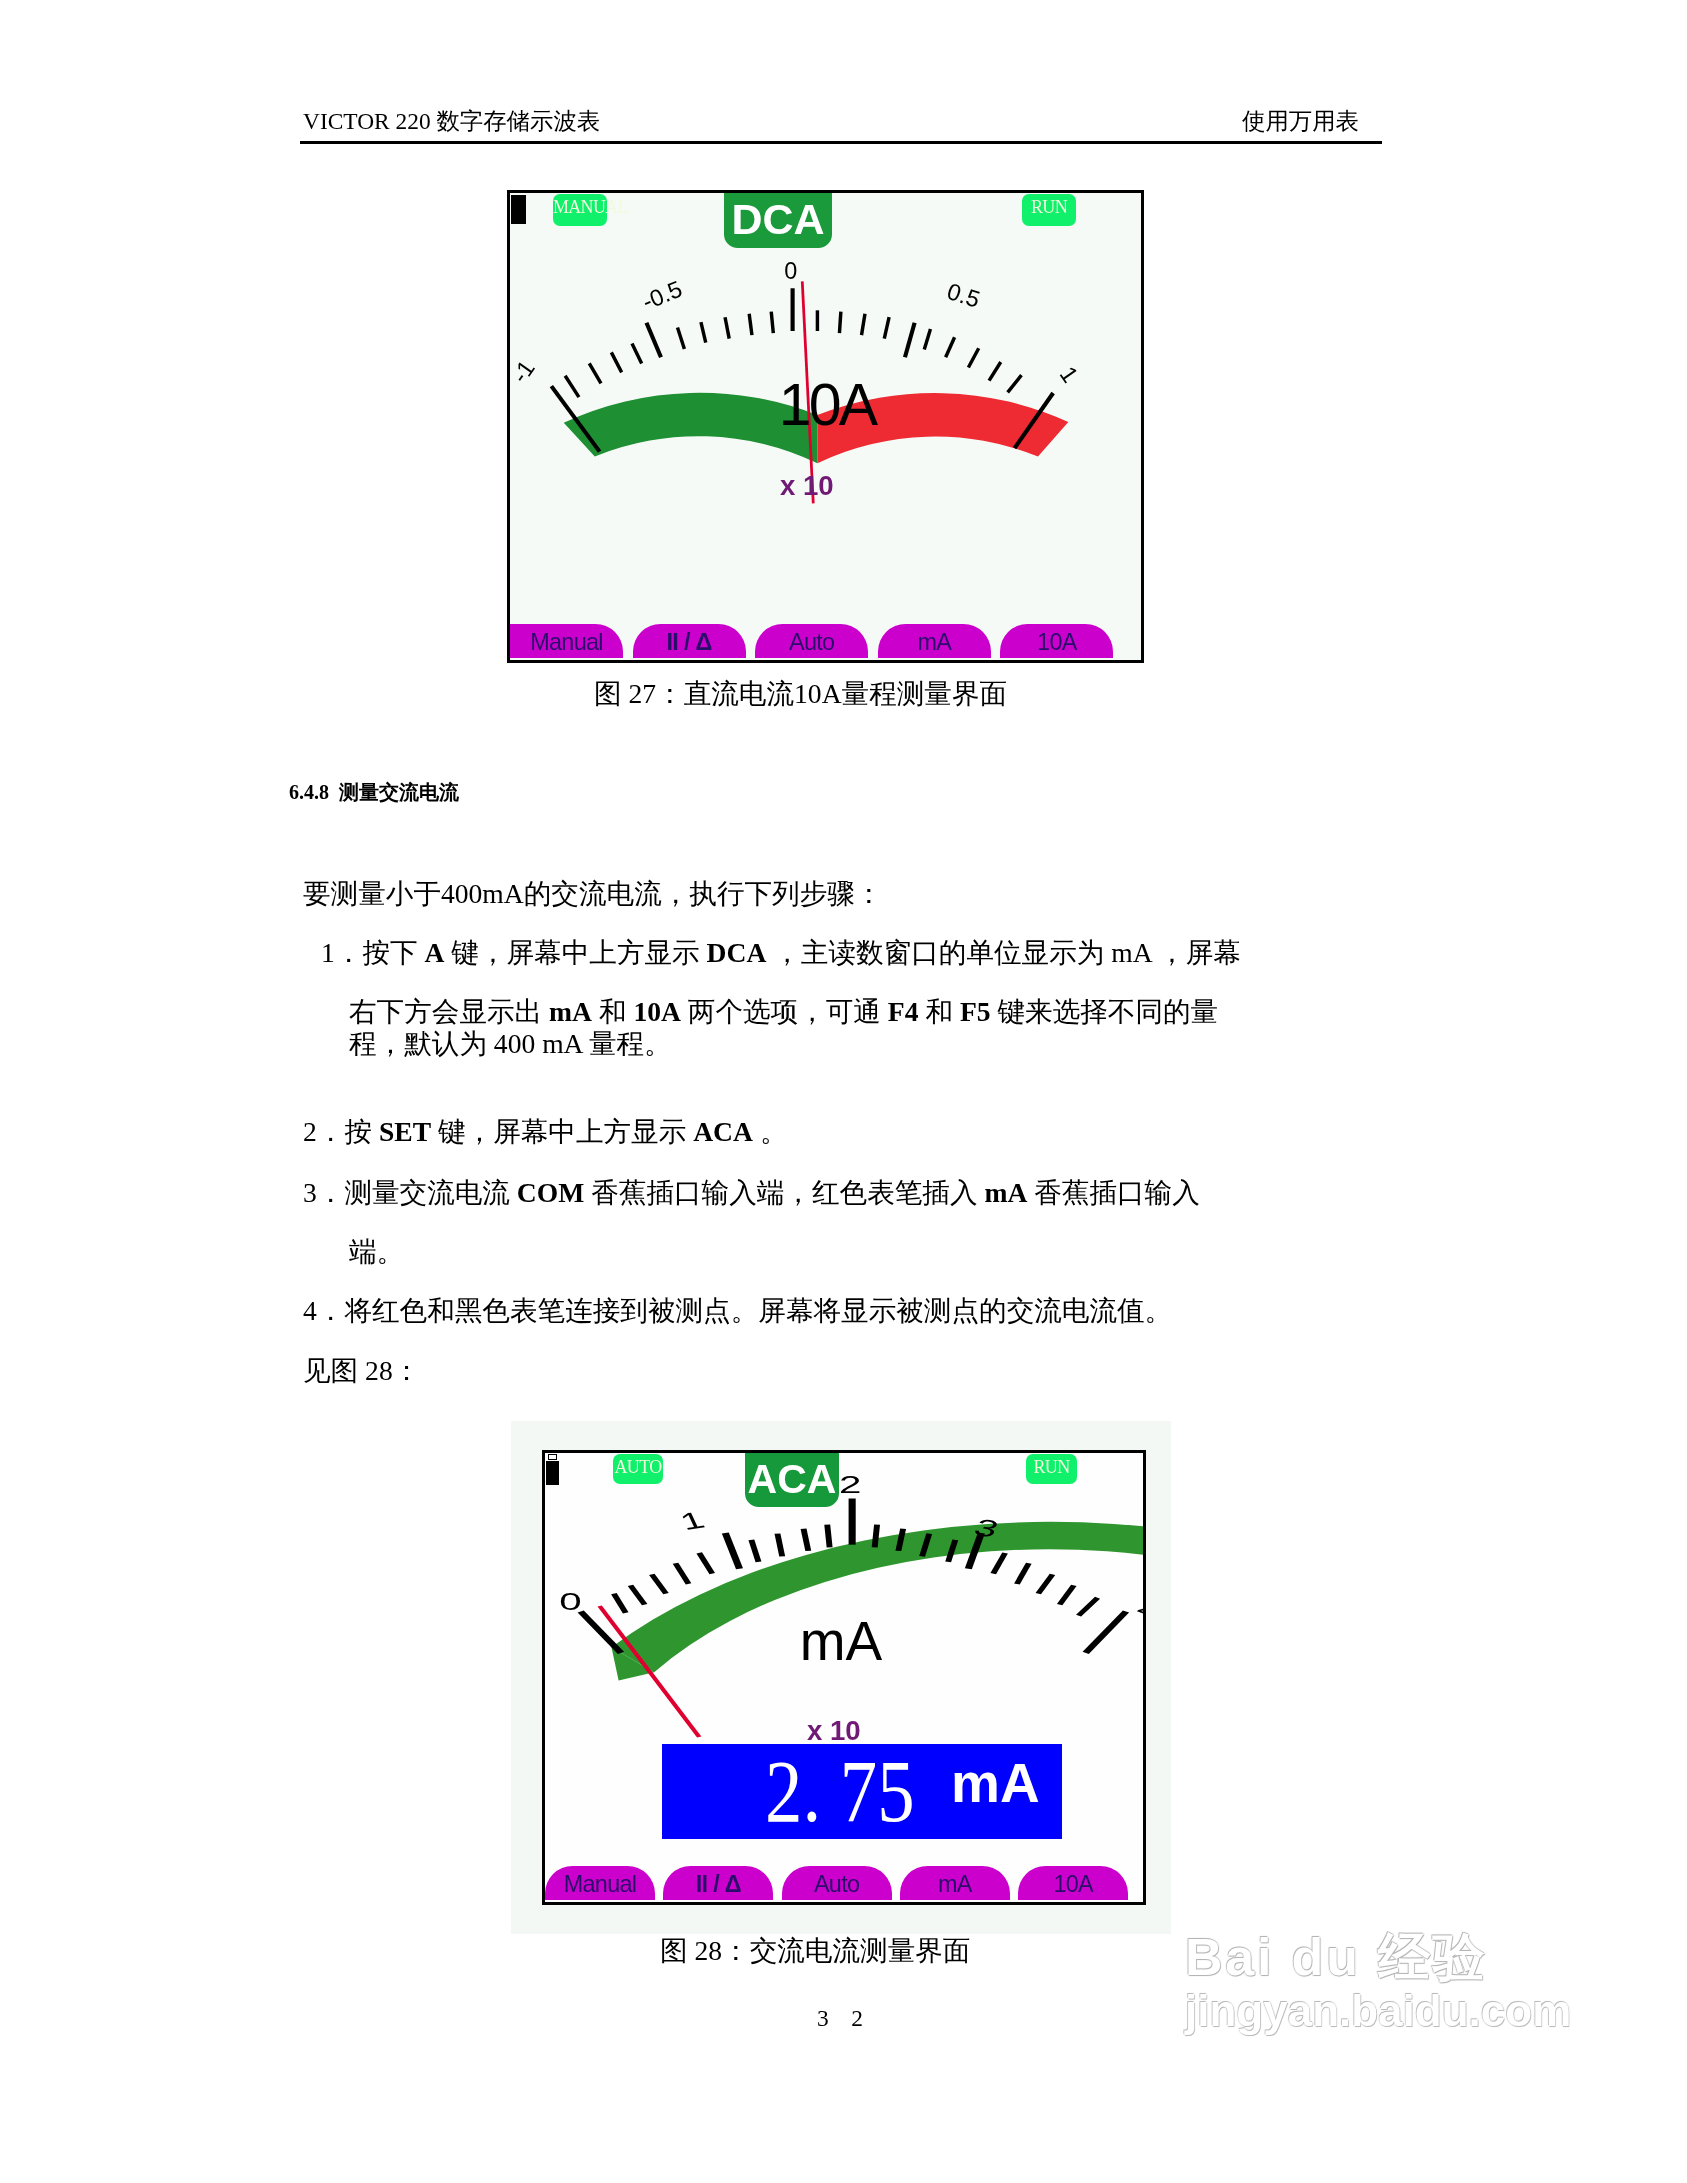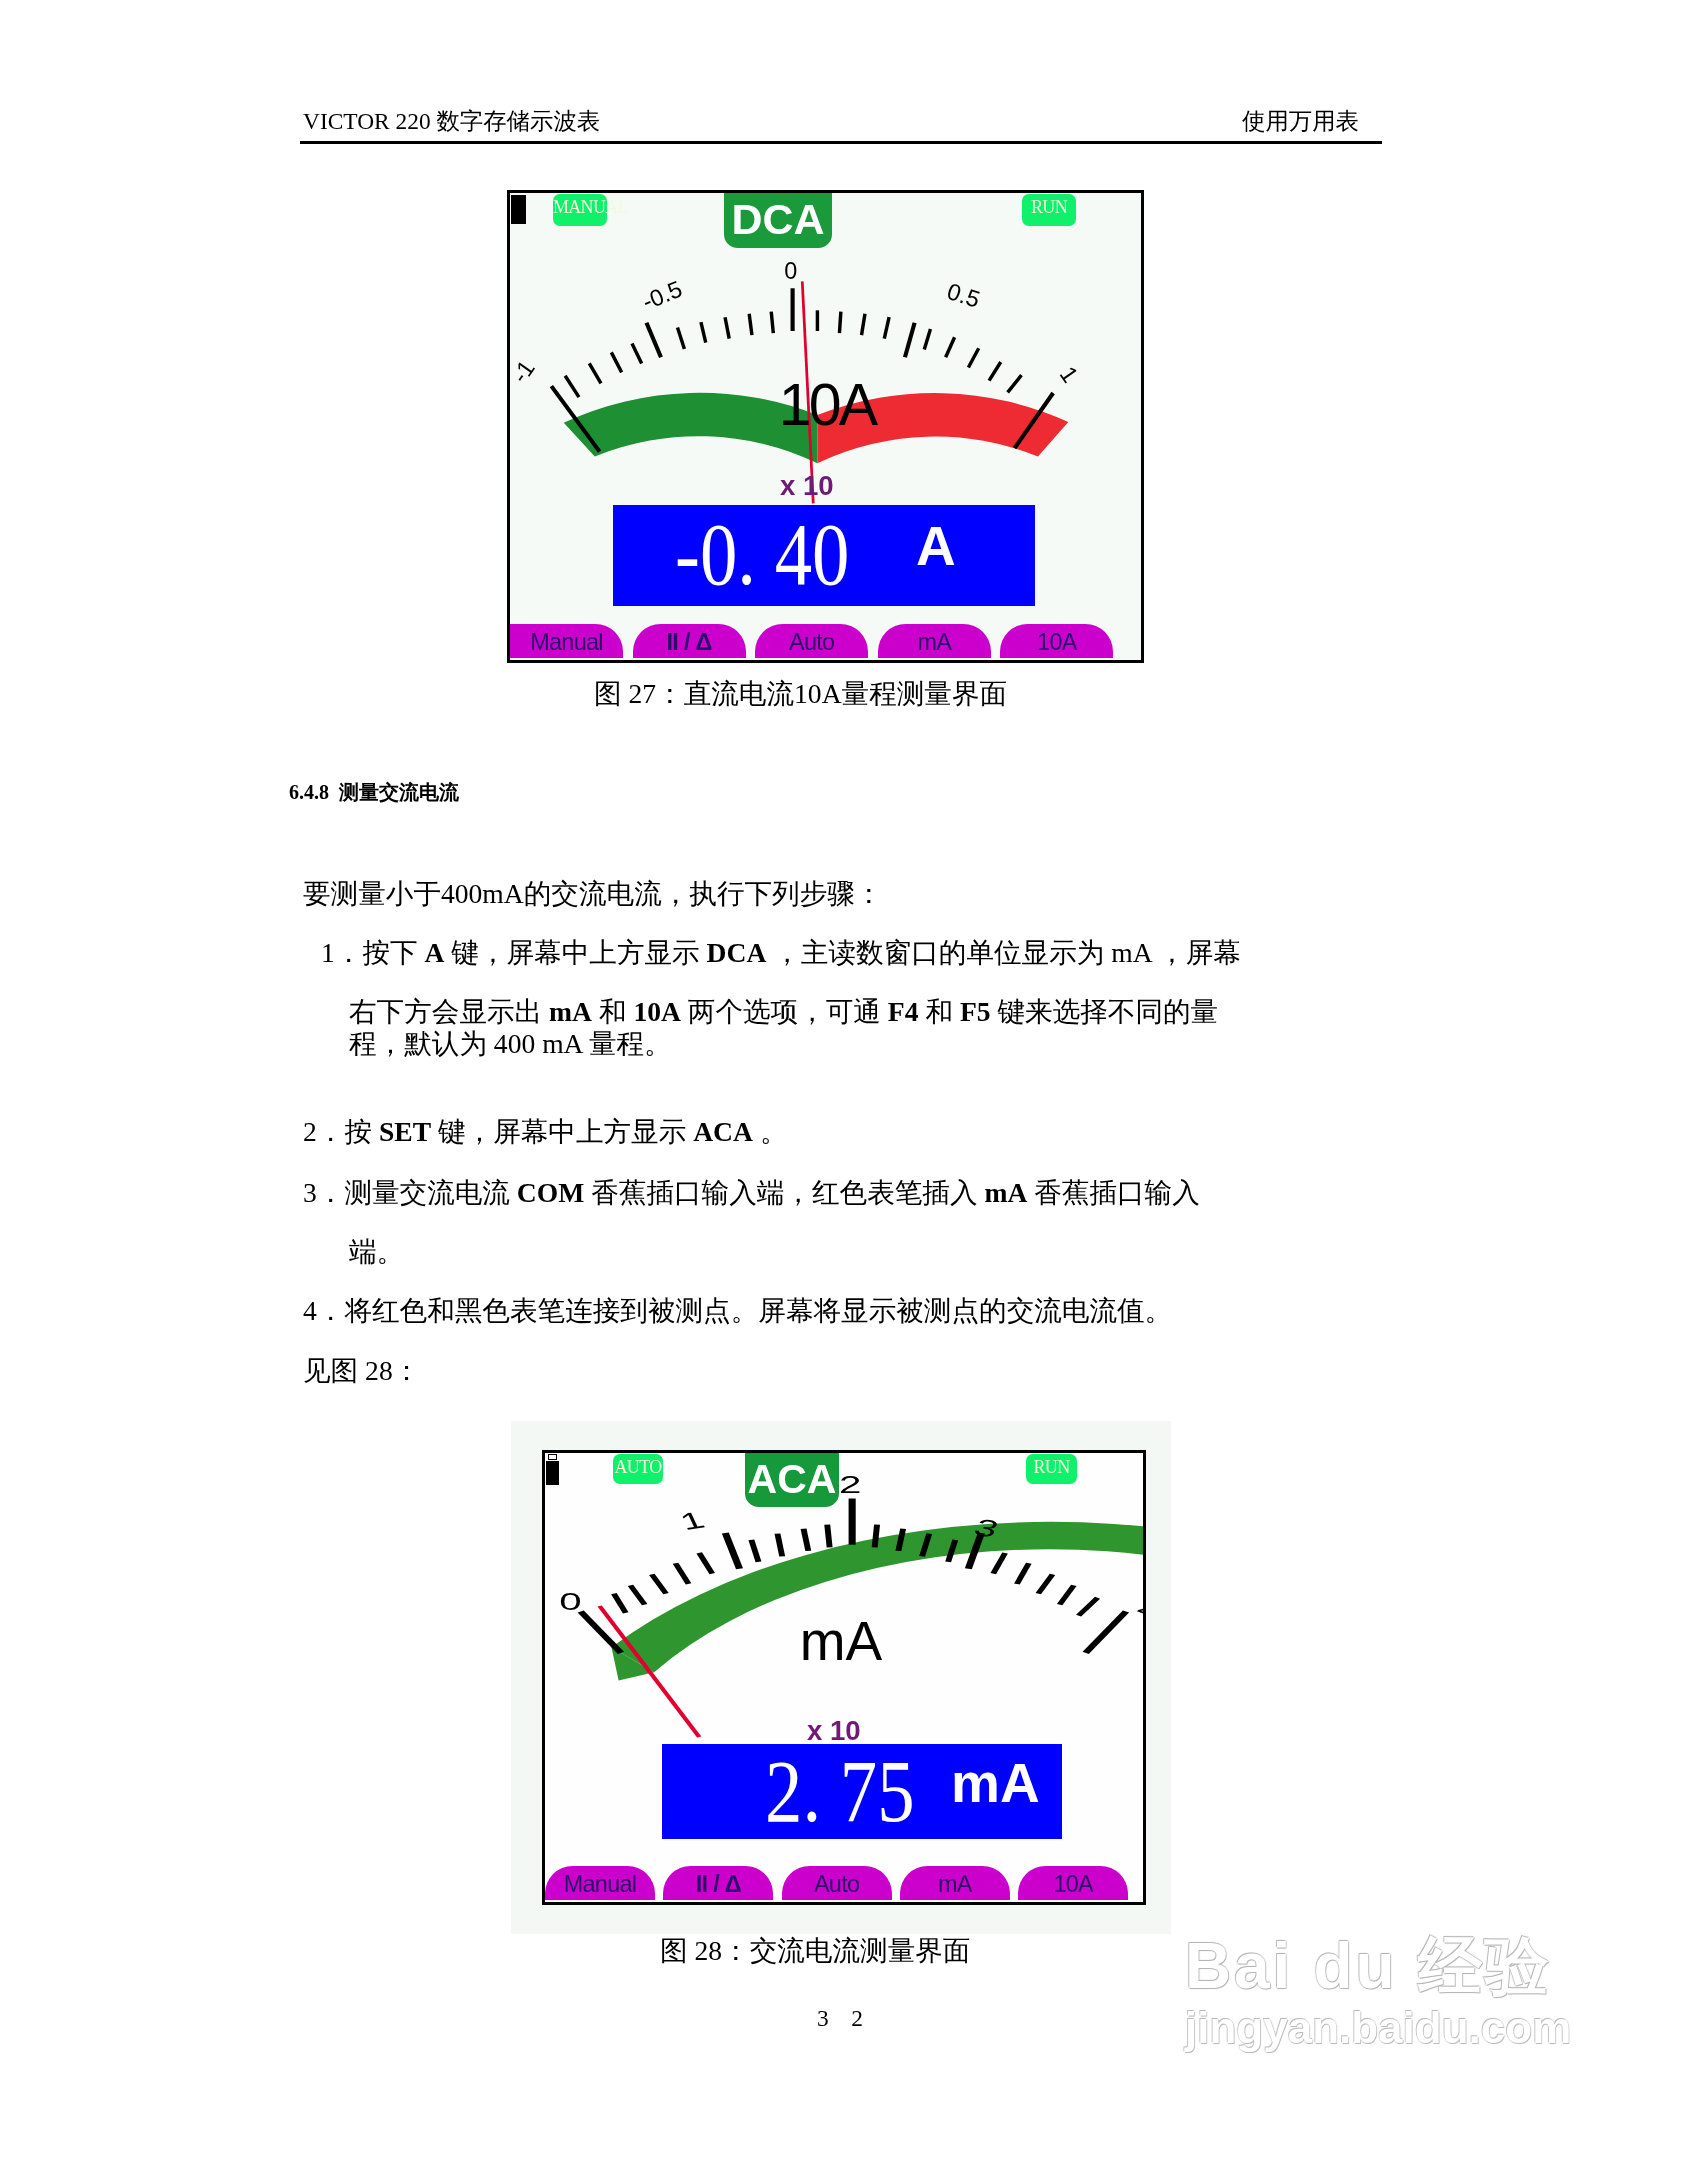--- a/index.html
+++ b/index.html
@@ -32,21 +32,21 @@
   .caption { position:absolute; font-size:27.6px; line-height:33px; }
   .section { position:absolute; left:289px; top:779px; font-size:20px; font-weight:bold; }
   .para { position:absolute; left:303px; font-size:27.6px; line-height:33px; white-space:nowrap; }
   .para b { font-weight:bold; }
   .indent { left:349px; }
   .pageno { position:absolute; left:817px; top:2005px; font-size:23.4px; letter-spacing:8.3px; }
 
   .frame2 { position:absolute; left:511px; top:1421px; width:660px; height:513px; background:#f4f8f5; }
 
   .watermark { position:absolute; left:1185px; top:1923px; color:#fff; font-family:"Liberation Sans",sans-serif; }
-  .wm-big { font-size:64px; font-weight:bold; letter-spacing:2.8px;
+  .wm-big { font-size:52px; font-weight:bold; letter-spacing:2.8px;
             text-shadow: 0 0 2.1px #bbb, 0 0 1.4px #999, 0.7px 0.7px 0 #bbb, -0.7px -0.7px 0 #bbb; }
   .wm-url { font-size:44px; font-weight:bold; margin-top:-6.9px;
             text-shadow: 0 0 2.1px #bbb, 0.7px 0.7px 0 #bbb, -0.7px -0.7px 0 #bbb; }
 </style>
 </head>
 <body>
 
 <div class="hdr-left" data-name="doc-header-title">VICTOR 220 数字存储示波表</div>
 <div class="hdr-right" data-name="doc-header-section">使用万用表</div>
 <div class="hdr-rule" data-name="header-rule"></div>
@@ -95,24 +95,20 @@
       <text x="632" y="152" transform="rotate(18 632 152)">0.5</text>
       <text x="796" y="262" transform="rotate(55 796 262)">1</text>
     </g>
 
     <line x1="424" y1="128" x2="440" y2="450" stroke="#e00030" stroke-width="4" data-name="meter-needle"></line>
   </svg>
 
   <div class="unit-lbl" data-name="range-label" style="left:262px; top:181px; width:110px; font-size:59px; line-height:62px; letter-spacing:-2.8px;">10A</div>
   <div class="mult" data-name="multiplier-label" style="left:270px; top:277px;">x 10</div>
 
-  <div class="readout" data-name="main-readout" style="left:103px; top:312px; width:422px; height:101px;">
-    <span class="val" data-name="reading-value" style="left:62px; top:5.5px;">-0. 40</span>
-    <span class="u" data-name="reading-unit" style="left:303px; top:13.8px;">A</span>
-  </div>
 
   <div class="softkeys" data-name="softkey-bar" style="left:0; top:431px;">
     <div class="softkey" data-name="softkey-manual" style="width:113px; border-radius:0 27.6px 0 0;">Manual</div>
     <div class="softkey" data-name="softkey-relative" style="width:113px; font-weight:bold;">II / Δ</div>
     <div class="softkey" data-name="softkey-auto" style="width:113px;">Auto</div>
     <div class="softkey" data-name="softkey-ma" style="width:113px;">mA</div>
     <div class="softkey" data-name="softkey-10a" style="width:113px;">10A</div>
   </div>
 </div>
 <div class="caption" data-name="figure-27-caption" style="left:594px; top:677px;">图  27：直流电流10A量程测量界面</div>

